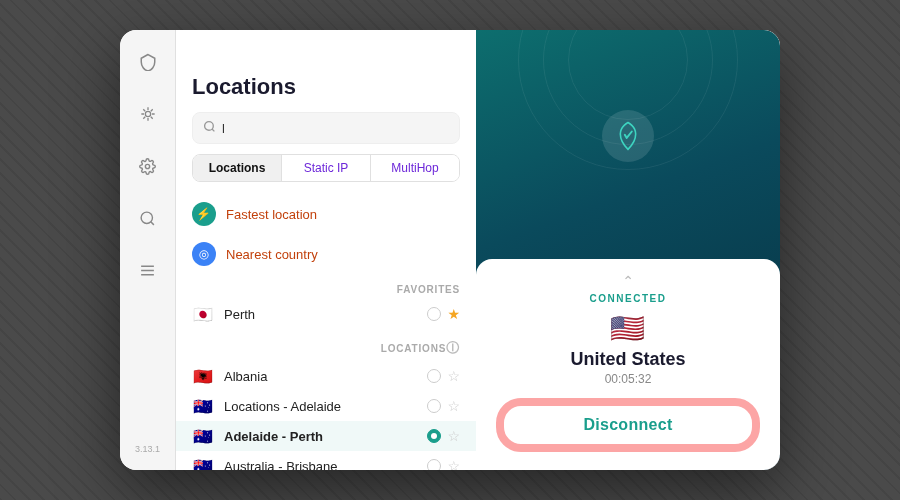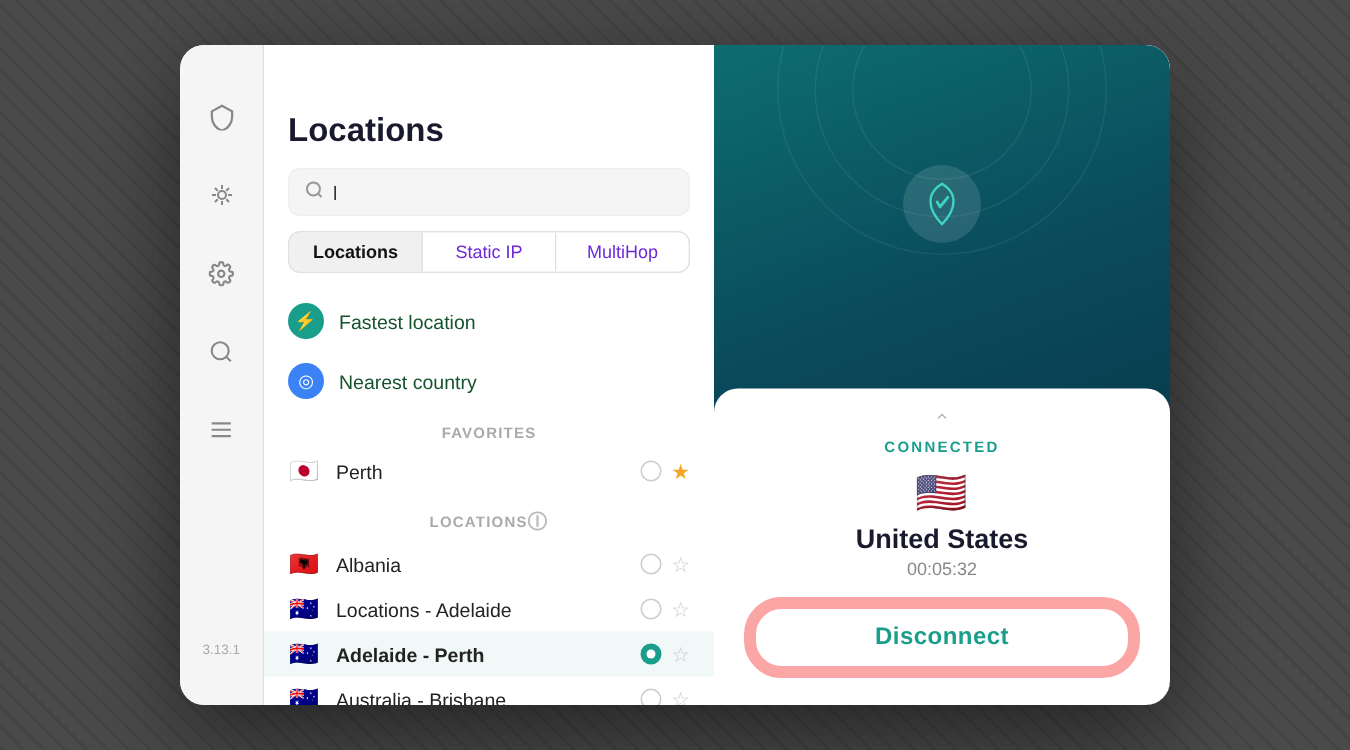--- a/index.html
+++ b/index.html
@@ -32,21 +32,21 @@
     }
 
     
     .sidebar {
       width: 56px;
       background: #f5f5f5;
       border-right: 1px solid #e0e0e0;
       display: flex;
       flex-direction: column;
       align-items: center;
-      padding: 32px 0;
+      padding: 16px 0;
       gap: 20px;
       border-radius: 16px 0 0 16px;
     }
 
     .sidebar-icon {
       width: 32px;
       height: 32px;
       display: flex;
       align-items: center;
       justify-content: center;
@@ -154,34 +154,34 @@
       align-items: center;
       justify-content: center;
       font-size: 12px;
     }
 
     .icon-teal { background: #1a9e8c; color: white; }
     .icon-blue { background: #3b82f6; color: white; }
 
     .quick-label {
       font-size: 13px;
-      color: #14532d;
+      color: #c2410c;
       font-weight: 500;
     }
 
     .section-header {
       padding: 10px 16px 4px;
       font-size: 10px;
       font-weight: 700;
       color: #aaa;
       letter-spacing: 0.8px;
       text-transform: uppercase;
       display: flex;
       align-items: center;
-      justify-content: center;
+      justify-content: flex-end;
     }
 
     .location-item {
       display: flex;
       align-items: center;
       padding: 7px 16px;
       gap: 10px;
       cursor: pointer;
     }
     .location-item.active-loc { background: #f0f9f8; }

